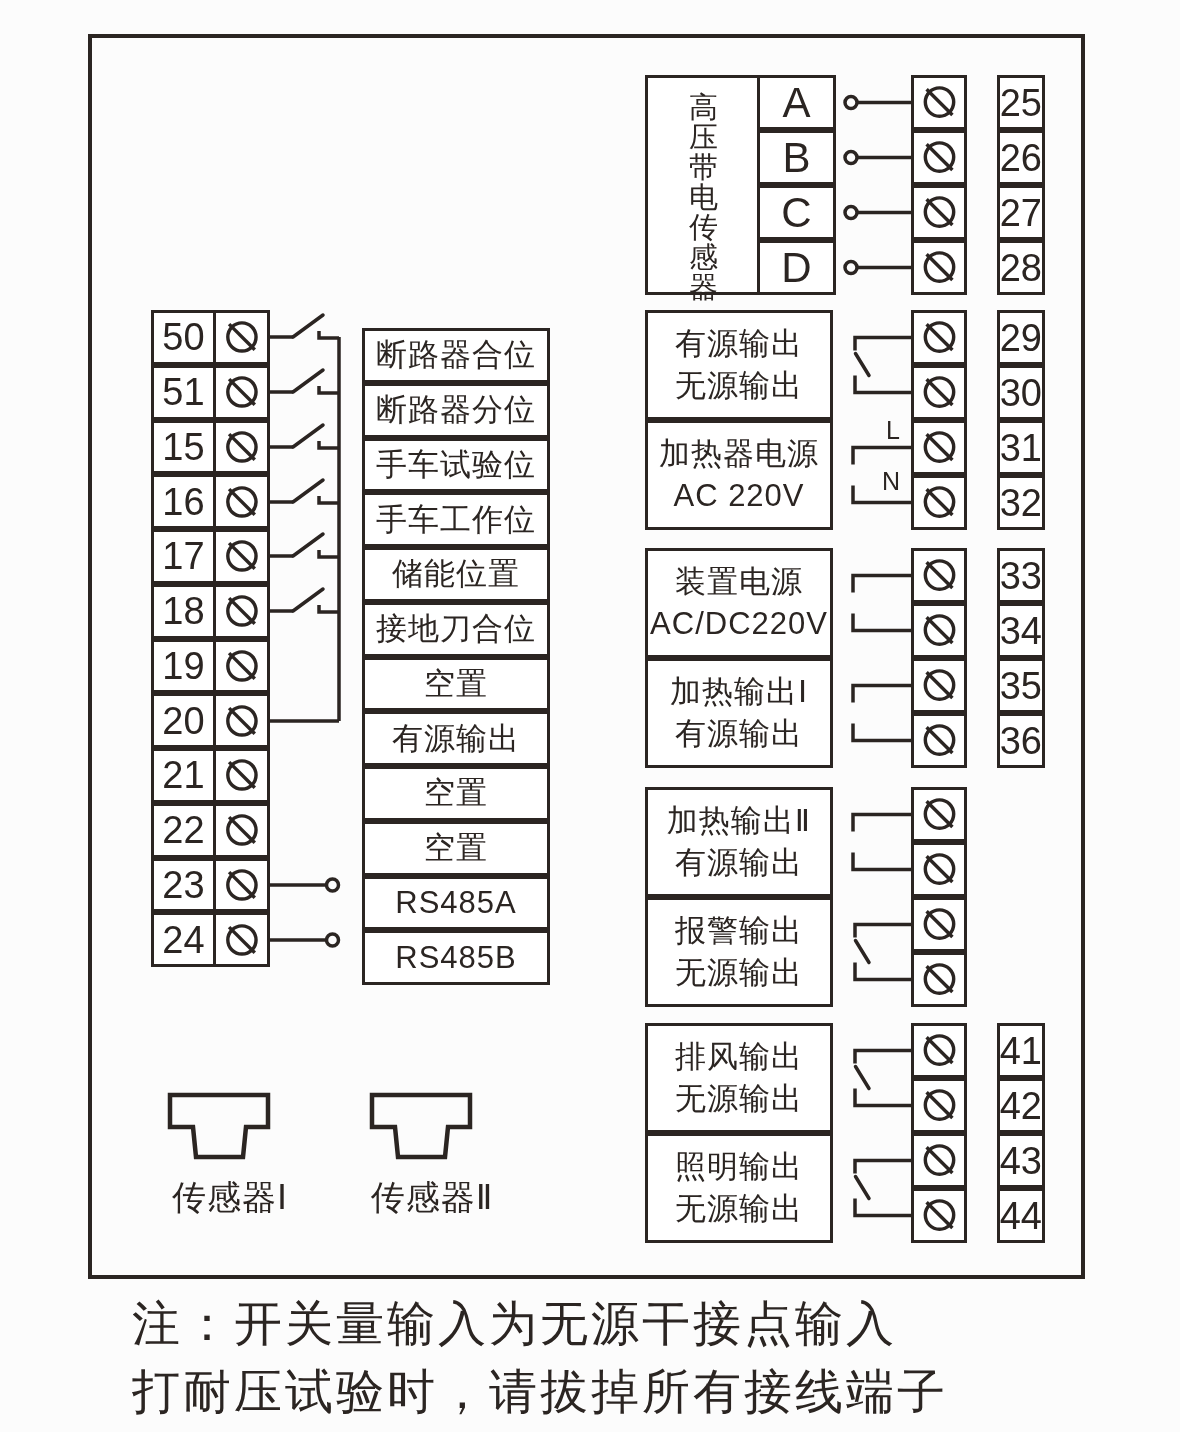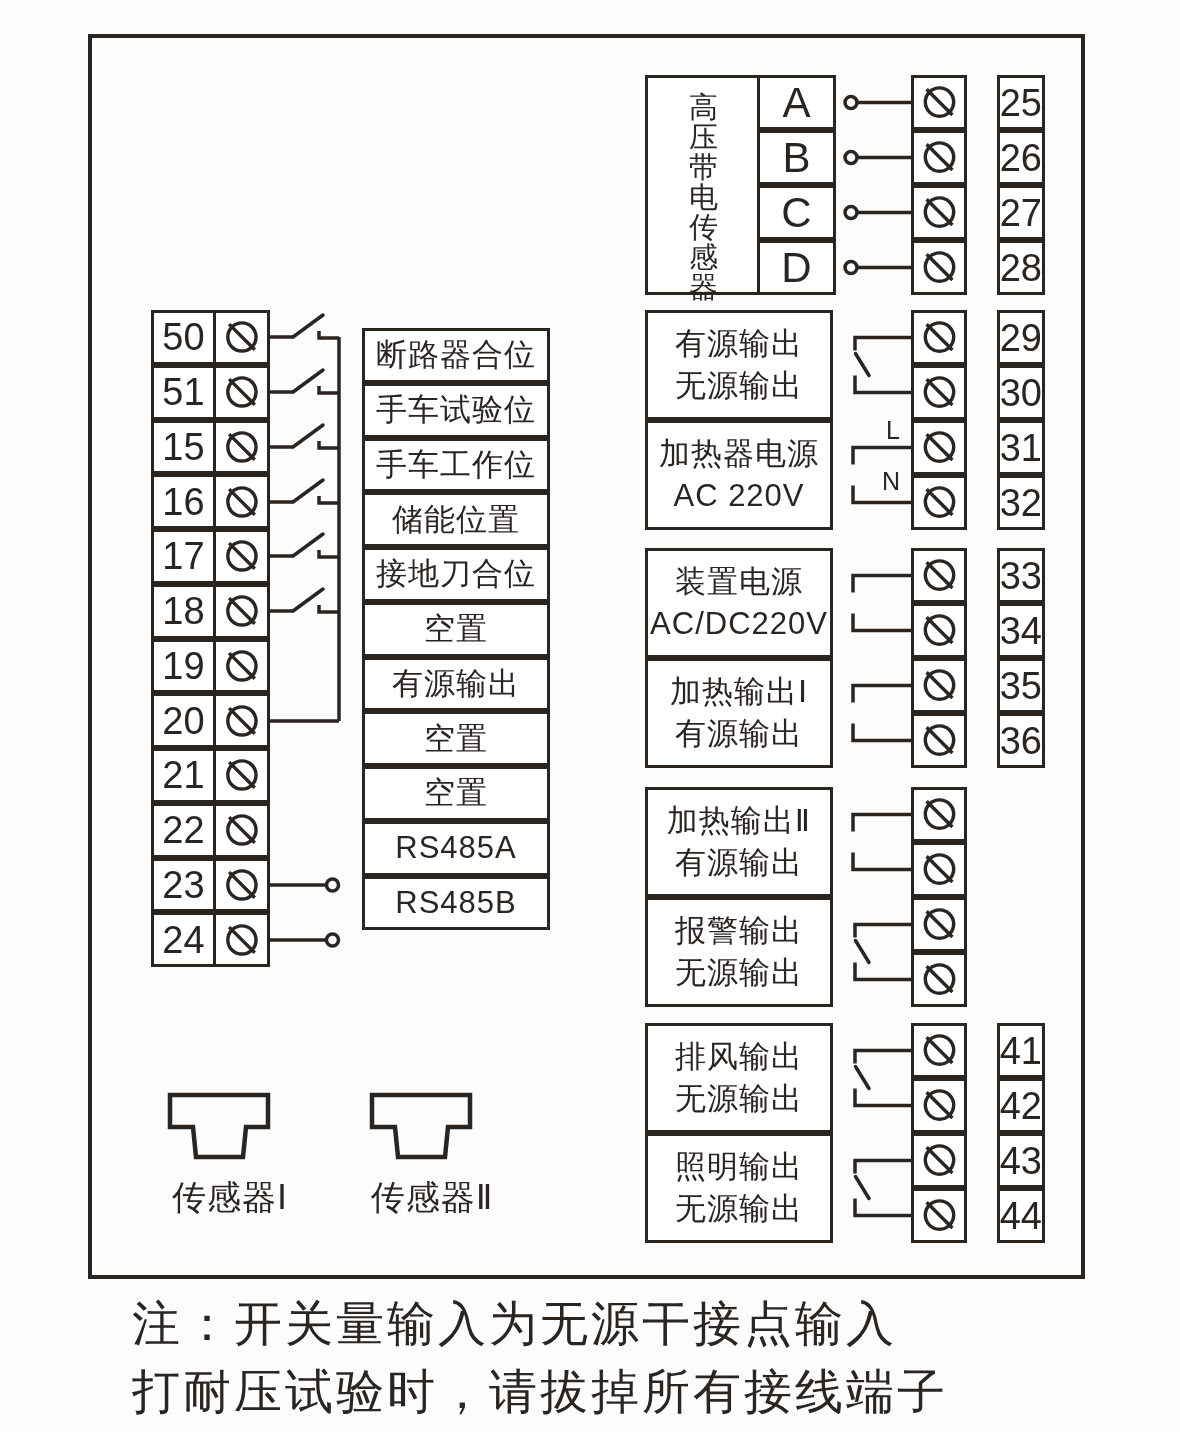--- a/index.html
+++ b/index.html
@@ -262,20 +262,21 @@
         <line x1="9.5" y1="9.5" x2="39.5" y2="39.5" stroke="#2b2522" stroke-width="4"></line>
       </svg>
     </div>
 
 </div>
 
 <div class="abs stack left-label-col">
 
     <div class="cell lh labelfont">断路器合位</div>
 
+    <div class="cell lh labelfont">断路器分位</div>
 
     <div class="cell lh labelfont">手车试验位</div>
 
     <div class="cell lh labelfont">手车工作位</div>
 
     <div class="cell lh labelfont">储能位置</div>
 
     <div class="cell lh labelfont">接地刀合位</div>
 
     <div class="cell lh labelfont">空置</div>

